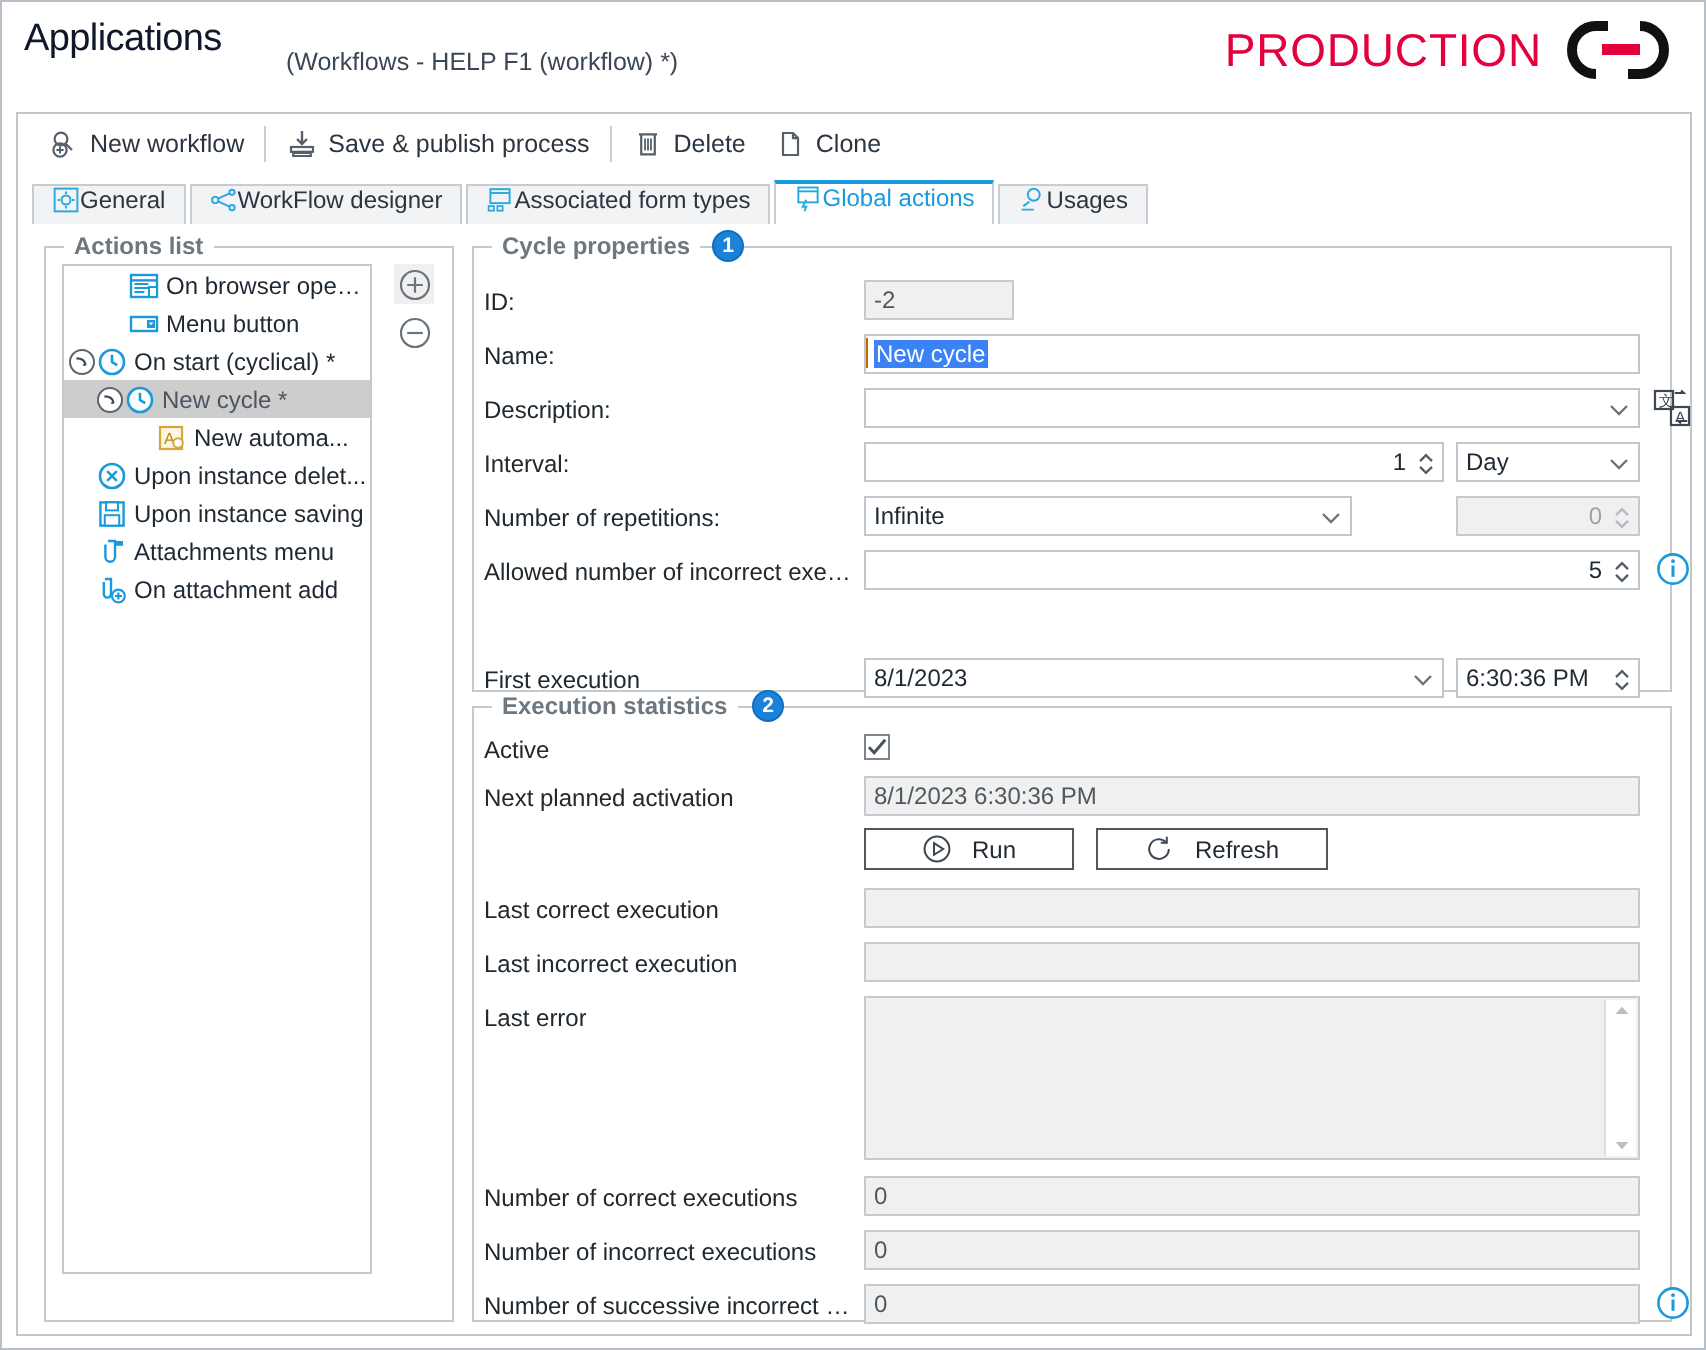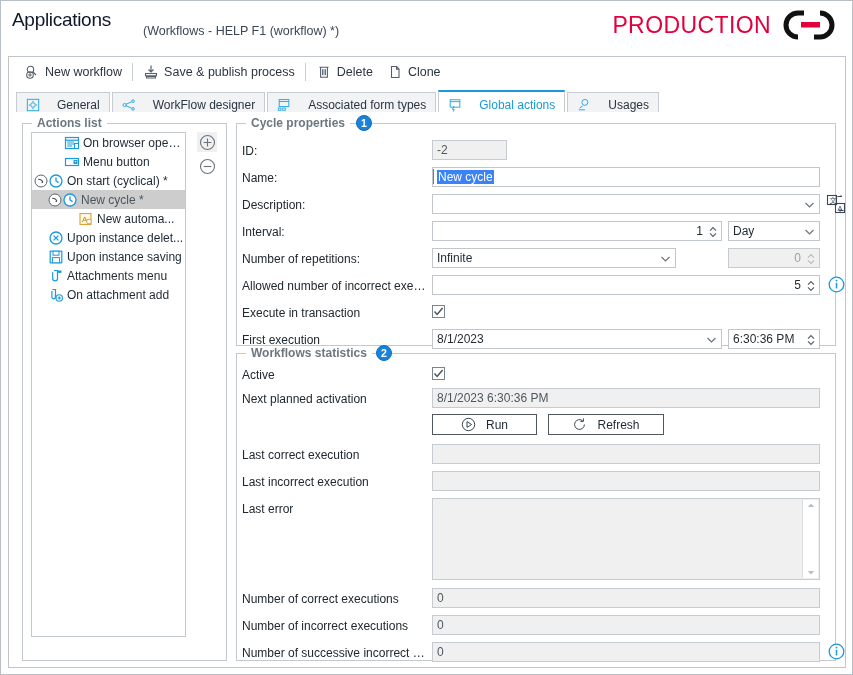--- a/index.html
+++ b/index.html
@@ -71,21 +71,21 @@
   }
   .tb-ico { width: 16px; height: 16px; display: block; }
 
   
   .tabs {
     position: absolute; left: 7px; top: 33px;
     height: 23px; display: flex; align-items: flex-end;
   }
   .tab {
     height: 21px;
-    display: flex; align-items: flex-end; gap: 17px;
+    display: flex; align-items: flex-start; gap: 0;
     padding: 0 9px;
     box-sizing: border-box;
     border: 1px solid #c6ccd2;
     background: #f1f3f5;
     font-size: 12px; color: #2b3540;
     margin-right: 2px;
     cursor: default; white-space: nowrap;
   }
   .tab.active {
     background: #ffffff;
@@ -558,30 +558,20 @@
           </div>
           <span style="position:absolute;left:586px;top:1px;">
             <svg class="info-ico" viewBox="0 0 17 17">
               <circle cx="8.5" cy="8.5" r="7.3" fill="#fff" stroke="#1a9ada" stroke-width="1.3"></circle>
               <circle cx="8.5" cy="4.6" r="0.95" fill="#1a9ada"></circle>
               <path d="M8.5 6.8v5.6" stroke="#1a9ada" stroke-width="1.5"></path>
             </svg>
           </span>
         </div>
 
-        <div class="row" style="top:186px;">
-          <div class="lbl">Execute in transaction</div>
-          <div style="position:absolute;left:190px;top:3px;">
-            <div class="chk">
-              <svg width="11" height="11" viewBox="0 0 11 11">
-                  <path d="M1.5 5.6l2.6 2.8L9.6 1.9" fill="none" stroke="#4b545c" stroke-width="1.5"></path>
-                </svg>
-            </div>
-          </div>
-        </div>
 
         <div class="row" style="top:213px;">
           <div class="lbl">First execution</div>
           <div class="fld" style="left:190px;width:290px;">
             <span>8/1/2023</span>
             <span class="combo-arrow">
               <svg width="9" height="6" viewBox="0 0 9 6">
                   <path d="M0.5 1l4 4 4-4" fill="none" stroke="#6b747c" stroke-width="1.2"></path>
                 </svg>
             </span>
@@ -593,21 +583,21 @@
                 <path d="M1 5.6l3-3 3 3" fill="none" stroke="#55606a" stroke-width="1.2"></path>
                 <path d="M1 8.4l3 3 3-3" fill="none" stroke="#55606a" stroke-width="1.2"></path>
               </svg>
             </span>
           </div>
         </div>
       </div>
 
       <div class="group" id="stats-group">
         <div class="gb-border"></div>
-        <div class="gb-title">Workflows statistics</div>
+        <div class="gb-title">Execution statistics</div>
         <div class="badge" style="left:140px;">2</div>
 
         <div class="row" style="top:18px;">
           <div class="lbl">Active</div>
           <div style="position:absolute;left:190px;top:3px;">
             <div class="chk">
               <svg width="11" height="11" viewBox="0 0 11 11">
                   <path d="M1.5 5.6l2.6 2.8L9.6 1.9" fill="none" stroke="#4b545c" stroke-width="1.5"></path>
                 </svg>
             </div>

